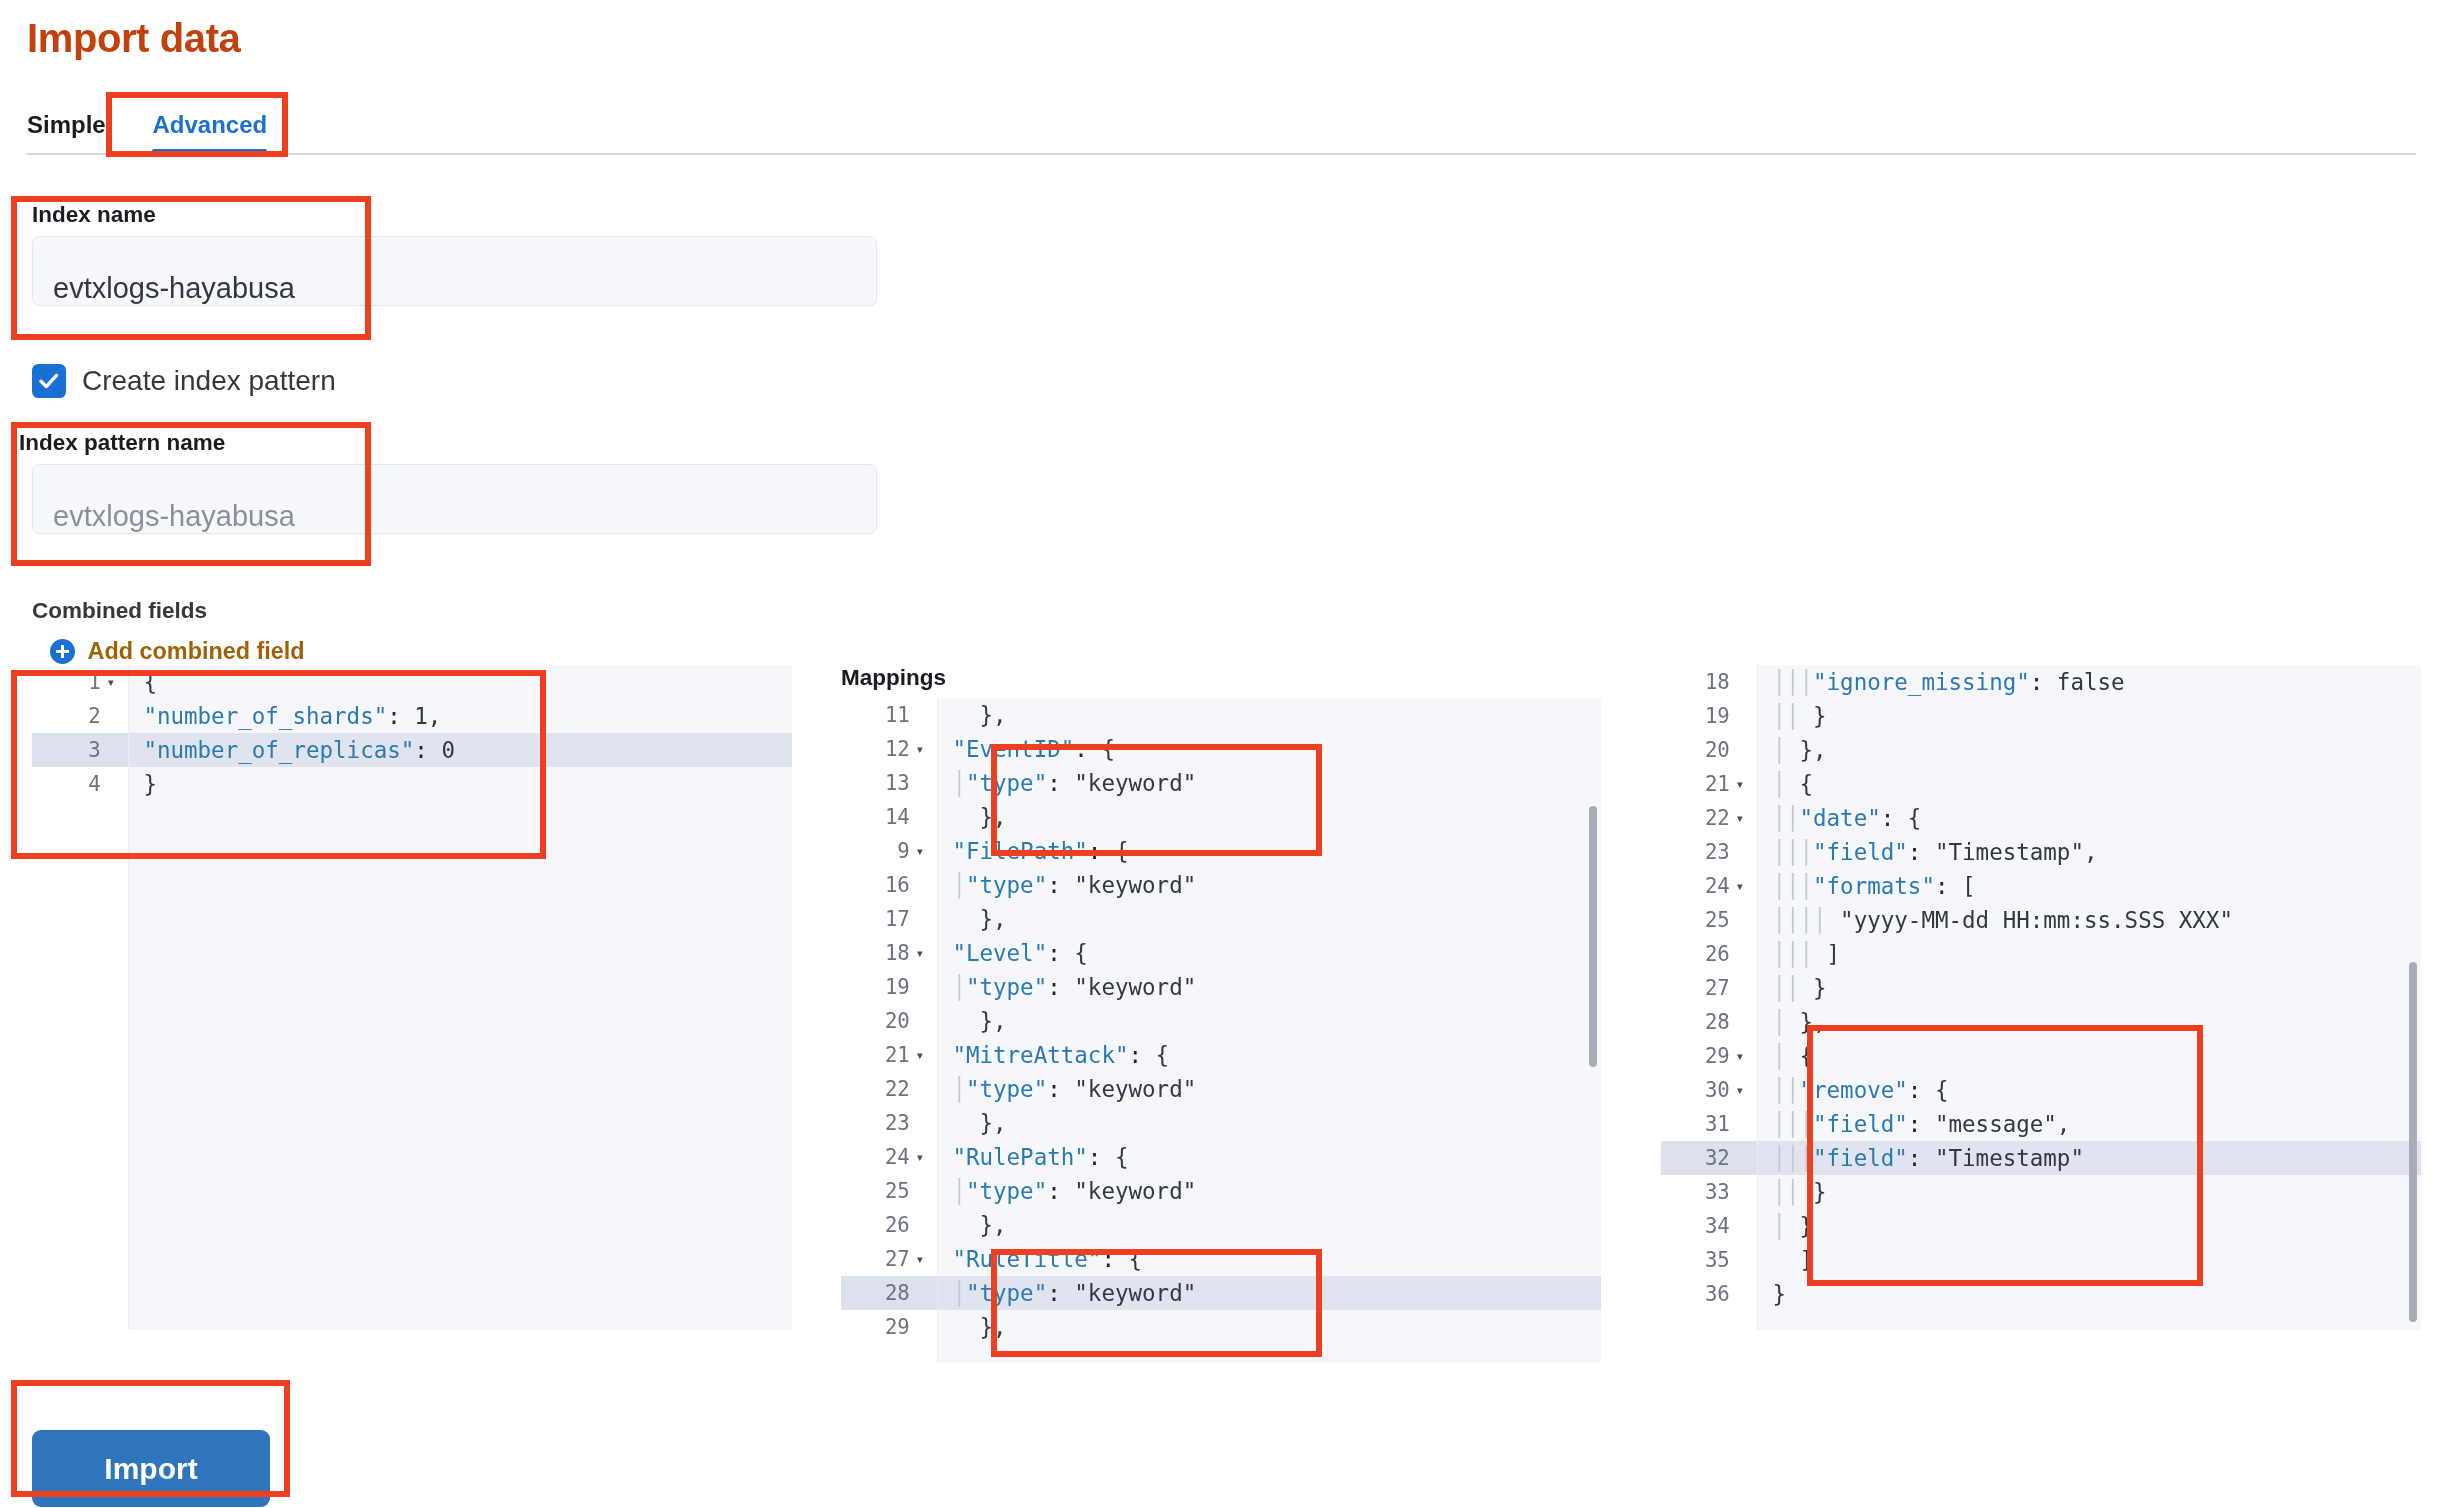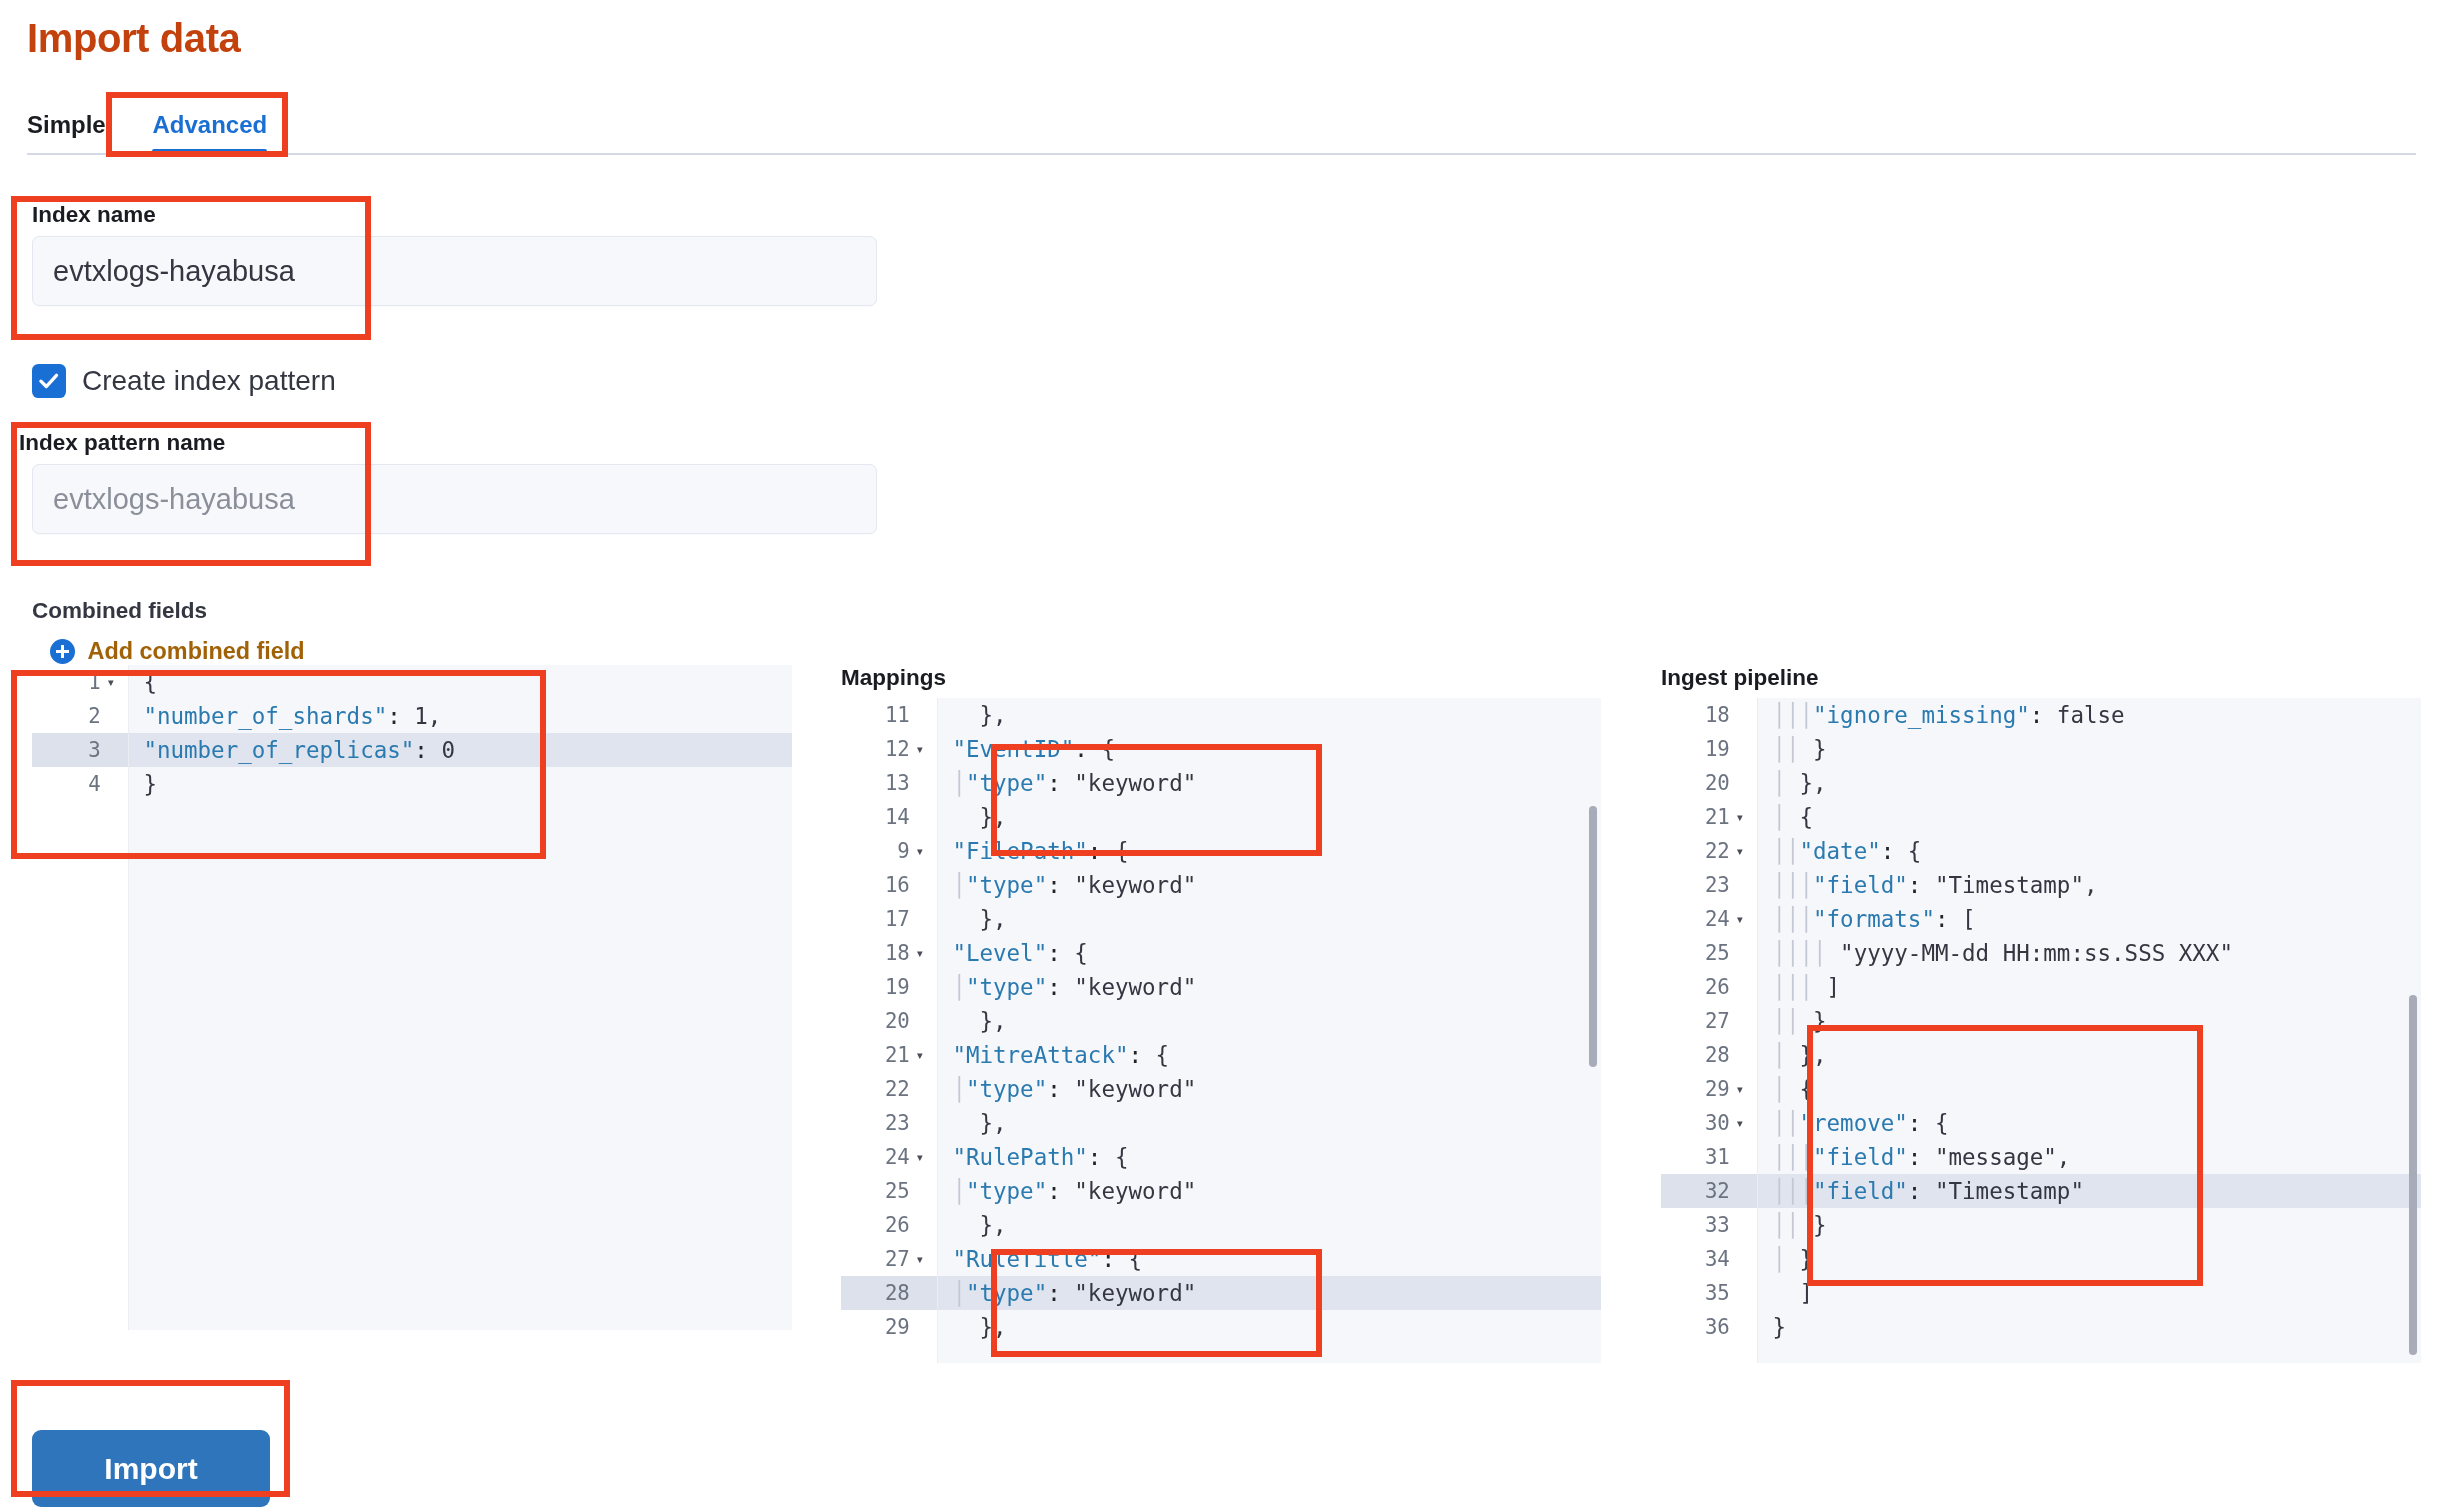--- a/index.html
+++ b/index.html
@@ -40,21 +40,21 @@
     background:#d3dae6;
   }
 
   
   .field-label {
     font-size:22.5px; font-weight:700; color:#1a1c21;
   }
   .text-input {
     width:845px; height:70px; border:0.9px solid #e3e7ef;
     border-radius:7.2px; background:#f7f8fc;
-    display:flex; align-items:center; padding:0 20px;
+    display:flex; align-items:flex-end; padding:0 20px;
     font-size:29px;
     box-shadow: 0 0.9px 0.9px rgba(0,0,0,.02);
   }
   .text-input .val { color:#343741; }
   .text-input .ph  { color:#8a8f99; }
 
   #index-name-label { position:absolute; left:32px; top:202px; }
   #index-name-input { position:absolute; left:32px; top:236px; }
 
   .checkbox-row {
@@ -318,21 +318,20 @@
         <div class="cline">  },</div>
         <div class="cline">  <span class="tok-key">"RuleTitle"</span><span class="tok-pun">:</span> {</div>
         <div class="cline hl-c">  <span class="igd">│</span> <span class="tok-key">"type"</span><span class="tok-pun">:</span> "keyword"</div>
         <div class="cline">  },</div>
       </div>
     <div class="vscroll" style="right:3.6px; top:108px; height:261px;"></div>
   </div>
 </div>
 
 <div class="panel" id="panel-pipeline">
-  <div class="panel-title">Ingest pipeline</div>
   <div class="editor" id="ed-pipeline">
       <div class="gutter">
         <div class="gline">
           <span class="num">18</span>
           <span class="fold"></span>
         </div>
         <div class="gline">
           <span class="num">19</span>
           <span class="fold"></span>
         </div>

